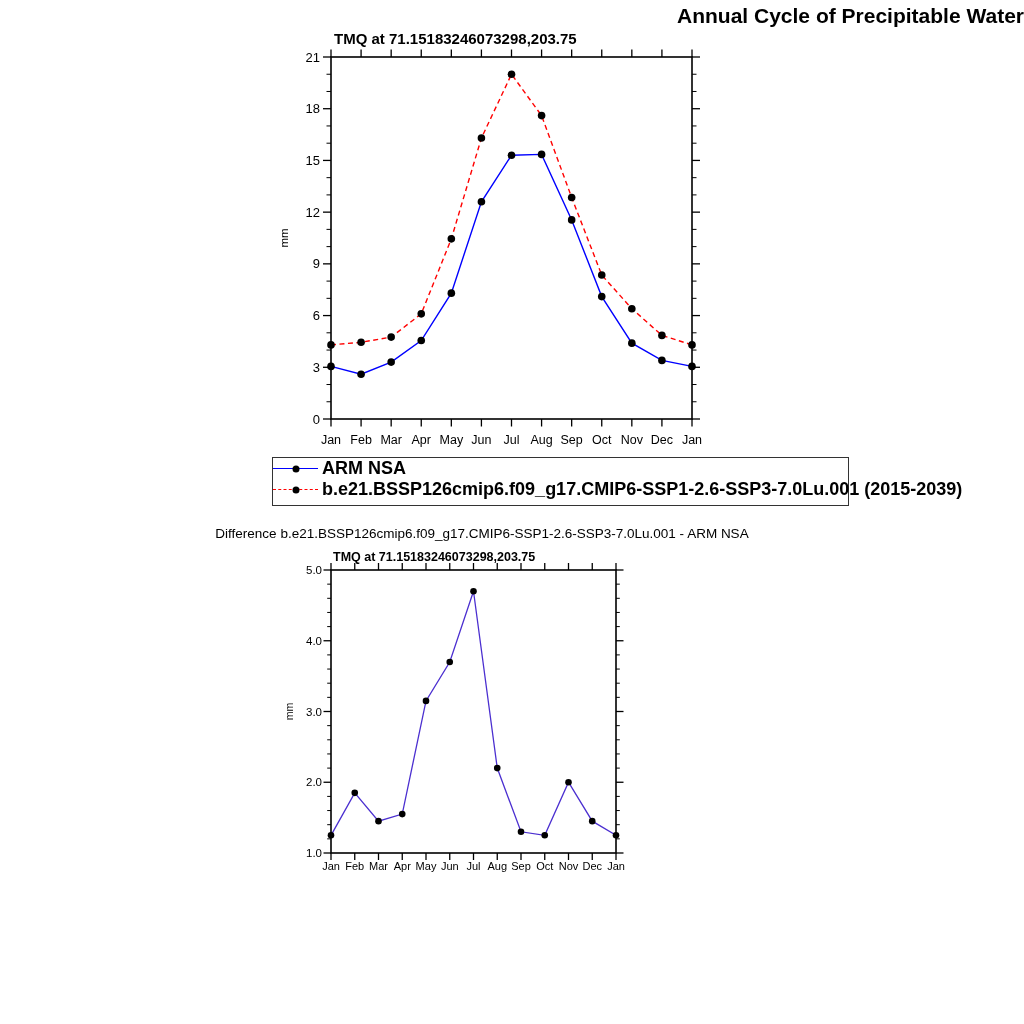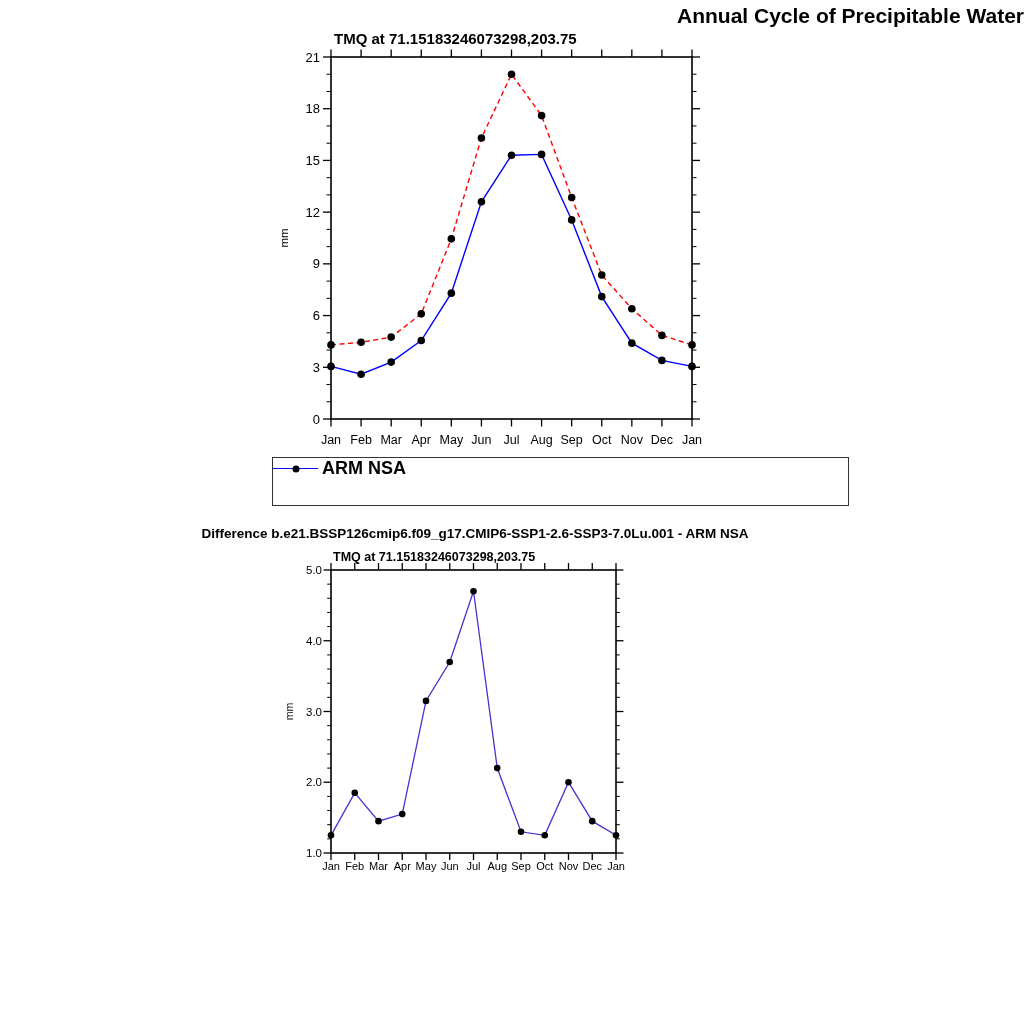--- a/index.html
+++ b/index.html
@@ -16,23 +16,23 @@
   .top-title {
     left: 0; top: 4px; width: 1024px;
     text-align: right;
     font-size: 21px; font-weight: bold;
   }
   .top-subtitle {
     left: 334px; top: 30px;
     font-size: 15px;
   }
   .bottom-title {
-    left: 189px; top: 526px; width: 572px;
+    left: 196px; top: 526px; width: 572px;
     text-align: center;
-    font-size: 13.5px; font-weight: bold;
+    font-size: 13.5px; font-weight: normal;
   }
   .bottom-subtitle {
     left: 333px; top: 550px;
     font-size: 12.5px;
   }
   .chart-svg { position: absolute; }
   .chart-svg text { font-family: "Liberation Sans", sans-serif; fill: #000; }
   .legend {
     left: 227px; top: 457px;
     width: 577px; height: 49px;
@@ -208,20 +208,27 @@
     </svg>
 
   <div class="abs legend">
     <div class="legend-row">
       <span class="legend-sample">
         <span class="line" id="legend-line-0" style="border-top-color: rgb(0, 0, 255);"></span>
         <span class="dot"></span>
       </span>
       <span class="legend-label">ARM NSA</span>
     </div>
+    <div class="legend-row">
+      <span class="legend-sample">
+        <span class="line" id="legend-line-1" style="border-top-color: rgb(255, 0, 0); border-top-style: dashed;"></span>
+        <span class="dot"></span>
+      </span>
+      <span class="legend-label">b.e21.BSSP126cmip6.f09_g17.CMIP6-SSP1-2.6-SSP3-7.0Lu.001 (2015-2039)</span>
+    </div>
   </div>
 
   <div class="abs bottom-title">Difference b.e21.BSSP126cmip6.f09_g17.CMIP6-SSP1-2.6-SSP3-7.0Lu.001 - ARM NSA</div>
 
   <div class="abs bottom-subtitle">TMQ at 71.15183246073298,203.75</div>
 
   <svg id="chart2" class="chart-svg" style="left:240px; top:545px;" width="420" height="340" viewBox="240 545 420 340">
       <g stroke="#000" stroke-width="1.1">
         <line x1="331" y1="853" x2="323.5" y2="853" stroke-width="1.3"></line>
         <line x1="616" y1="853" x2="623.5" y2="853" stroke-width="1.3"></line>

